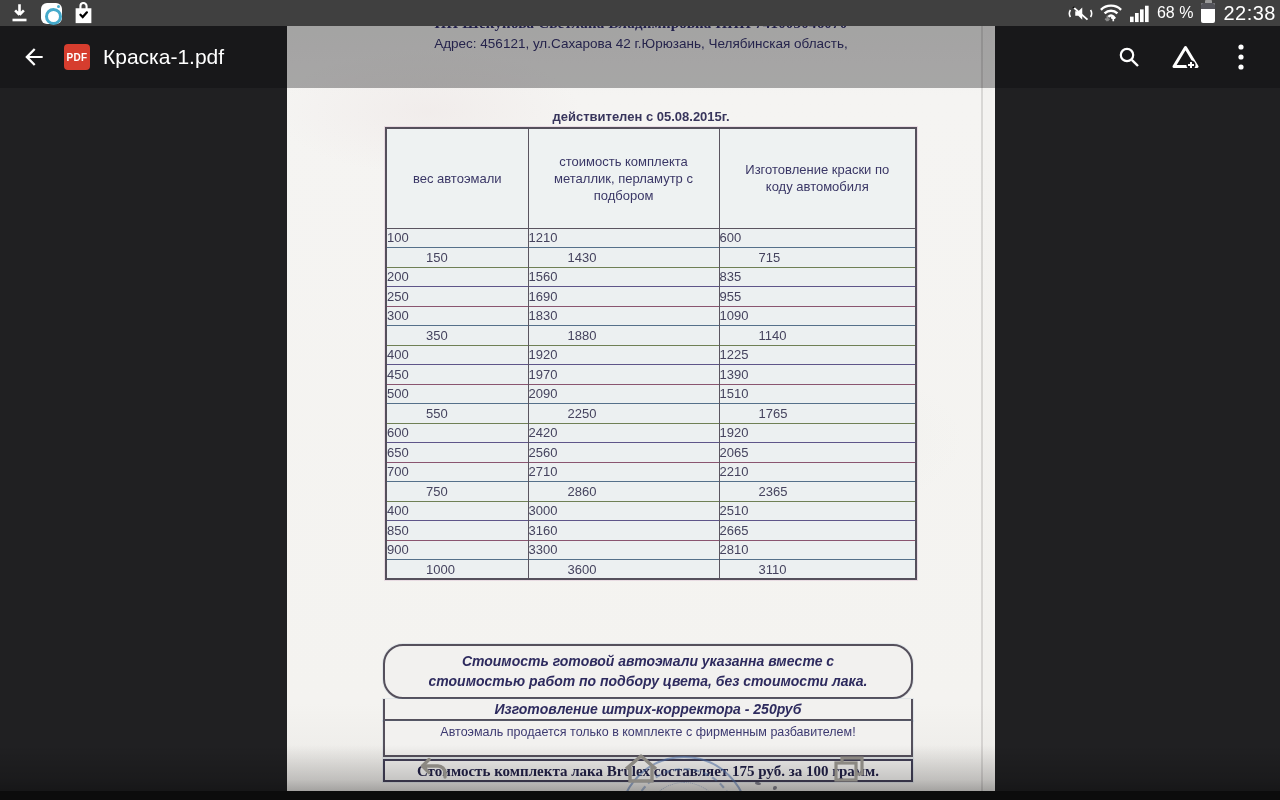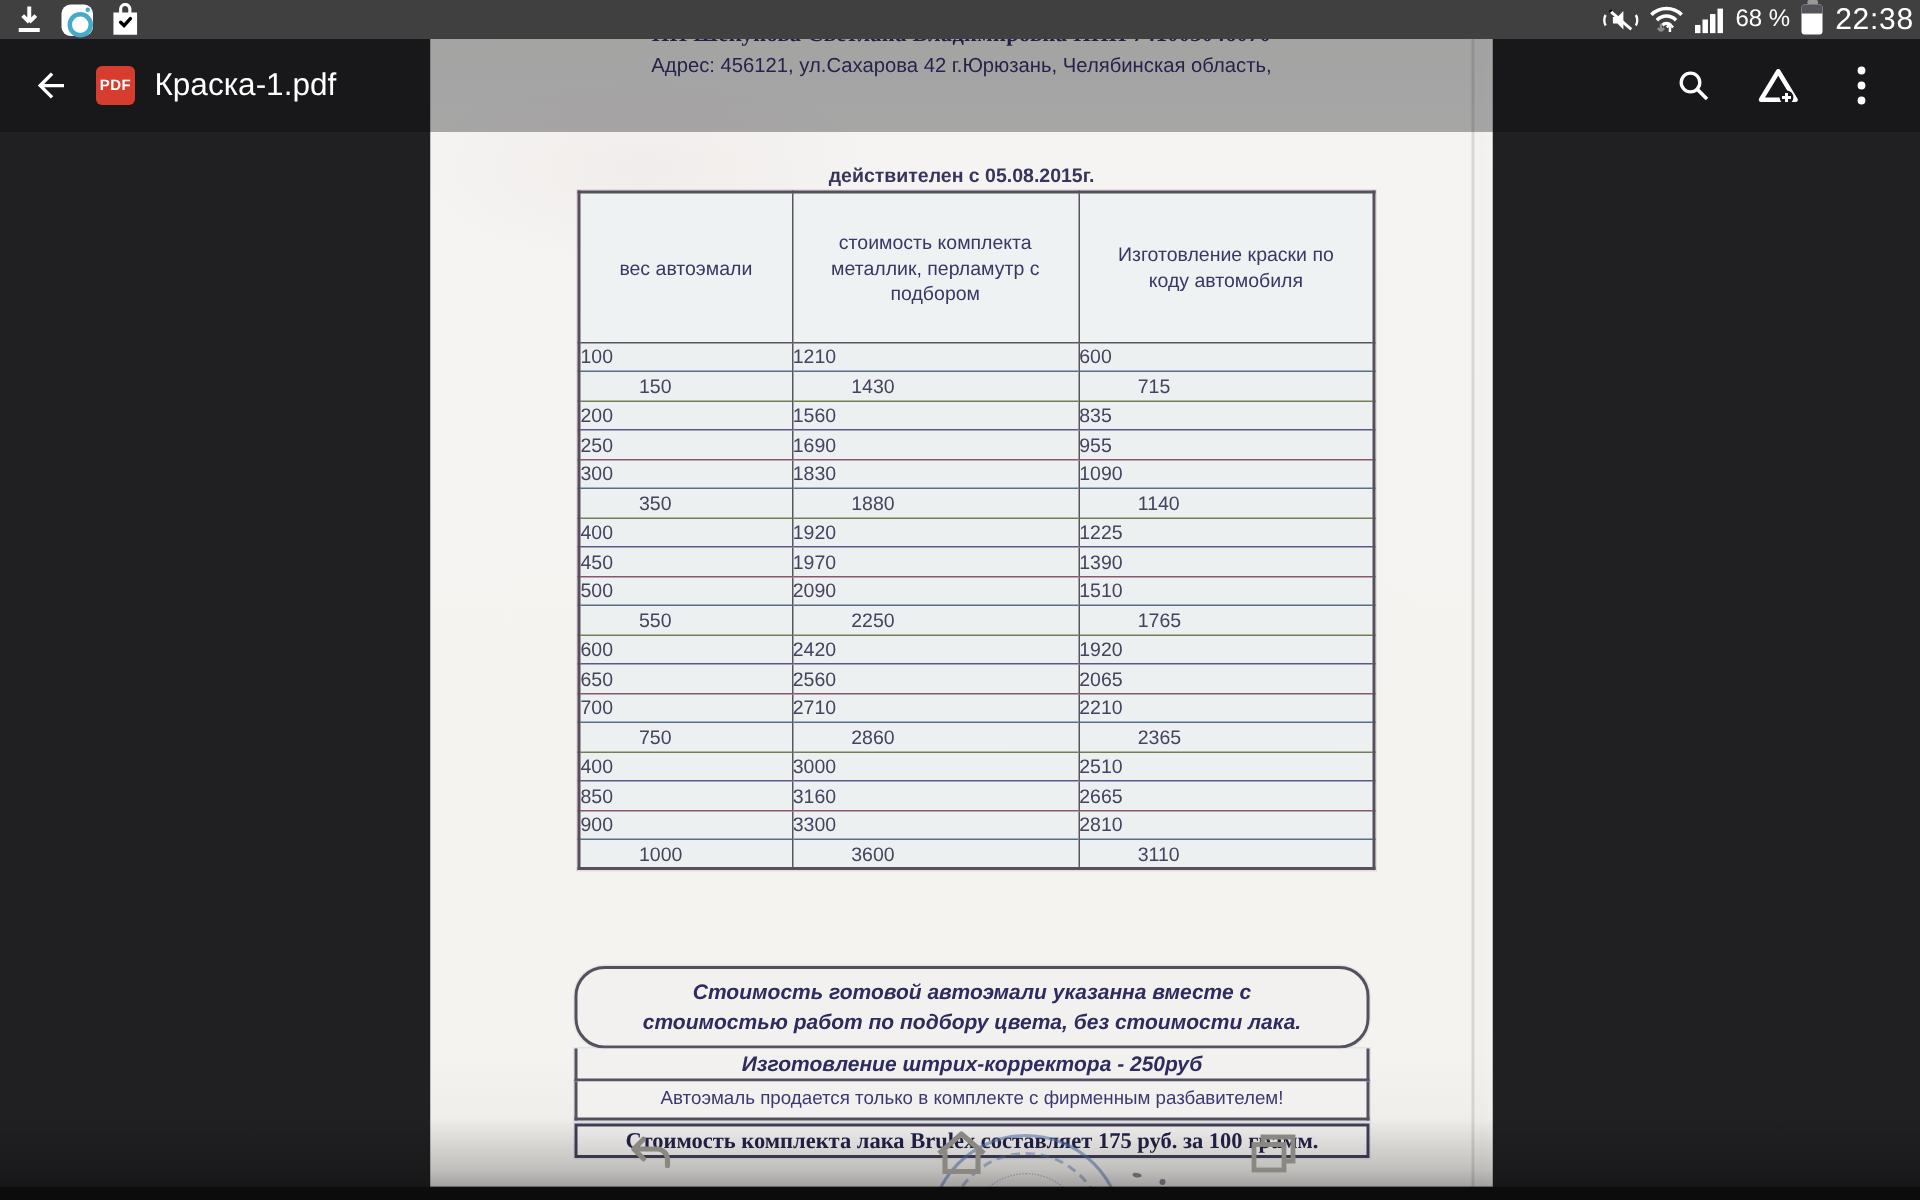--- a/index.html
+++ b/index.html
@@ -67,21 +67,21 @@
 
   
   .notes { position:absolute; left:96px; top:644px; width:530px; }
   .note {
     border:2px solid #55505c; border-top:none; background:#f2f1ef;
     text-align:center; color:#2e2b5e;
     box-shadow:0 0 0 1px rgba(90,140,180,0.12);
   }
   .note.first { border-top:2px solid #55505c; padding:5px 34px 6px; font:italic bold 14px/20px "Liberation Sans", sans-serif;border-radius:20px; }
   .note.second { height:22px; font:italic bold 14px/21px "Liberation Sans", sans-serif; }
-  .note.third { height:26px; font:12.5px/22px "Liberation Sans", sans-serif; color:#3c3970; }
+  .note.third { height:36px; font:12.5px/22px "Liberation Sans", sans-serif; color:#3c3970; }
   .note.fourth {
     margin-top:2px; border:2.5px solid #423f56; height:23px;
     font:bold 15px/20px "Liberation Serif", serif; color:#232248;
   }
 
   
   .stamp {
     position:absolute; left:332px; top:756px; width:130px; height:130px;
     border-radius:50%; border:2px solid rgba(80,115,175,0.55);
   }

